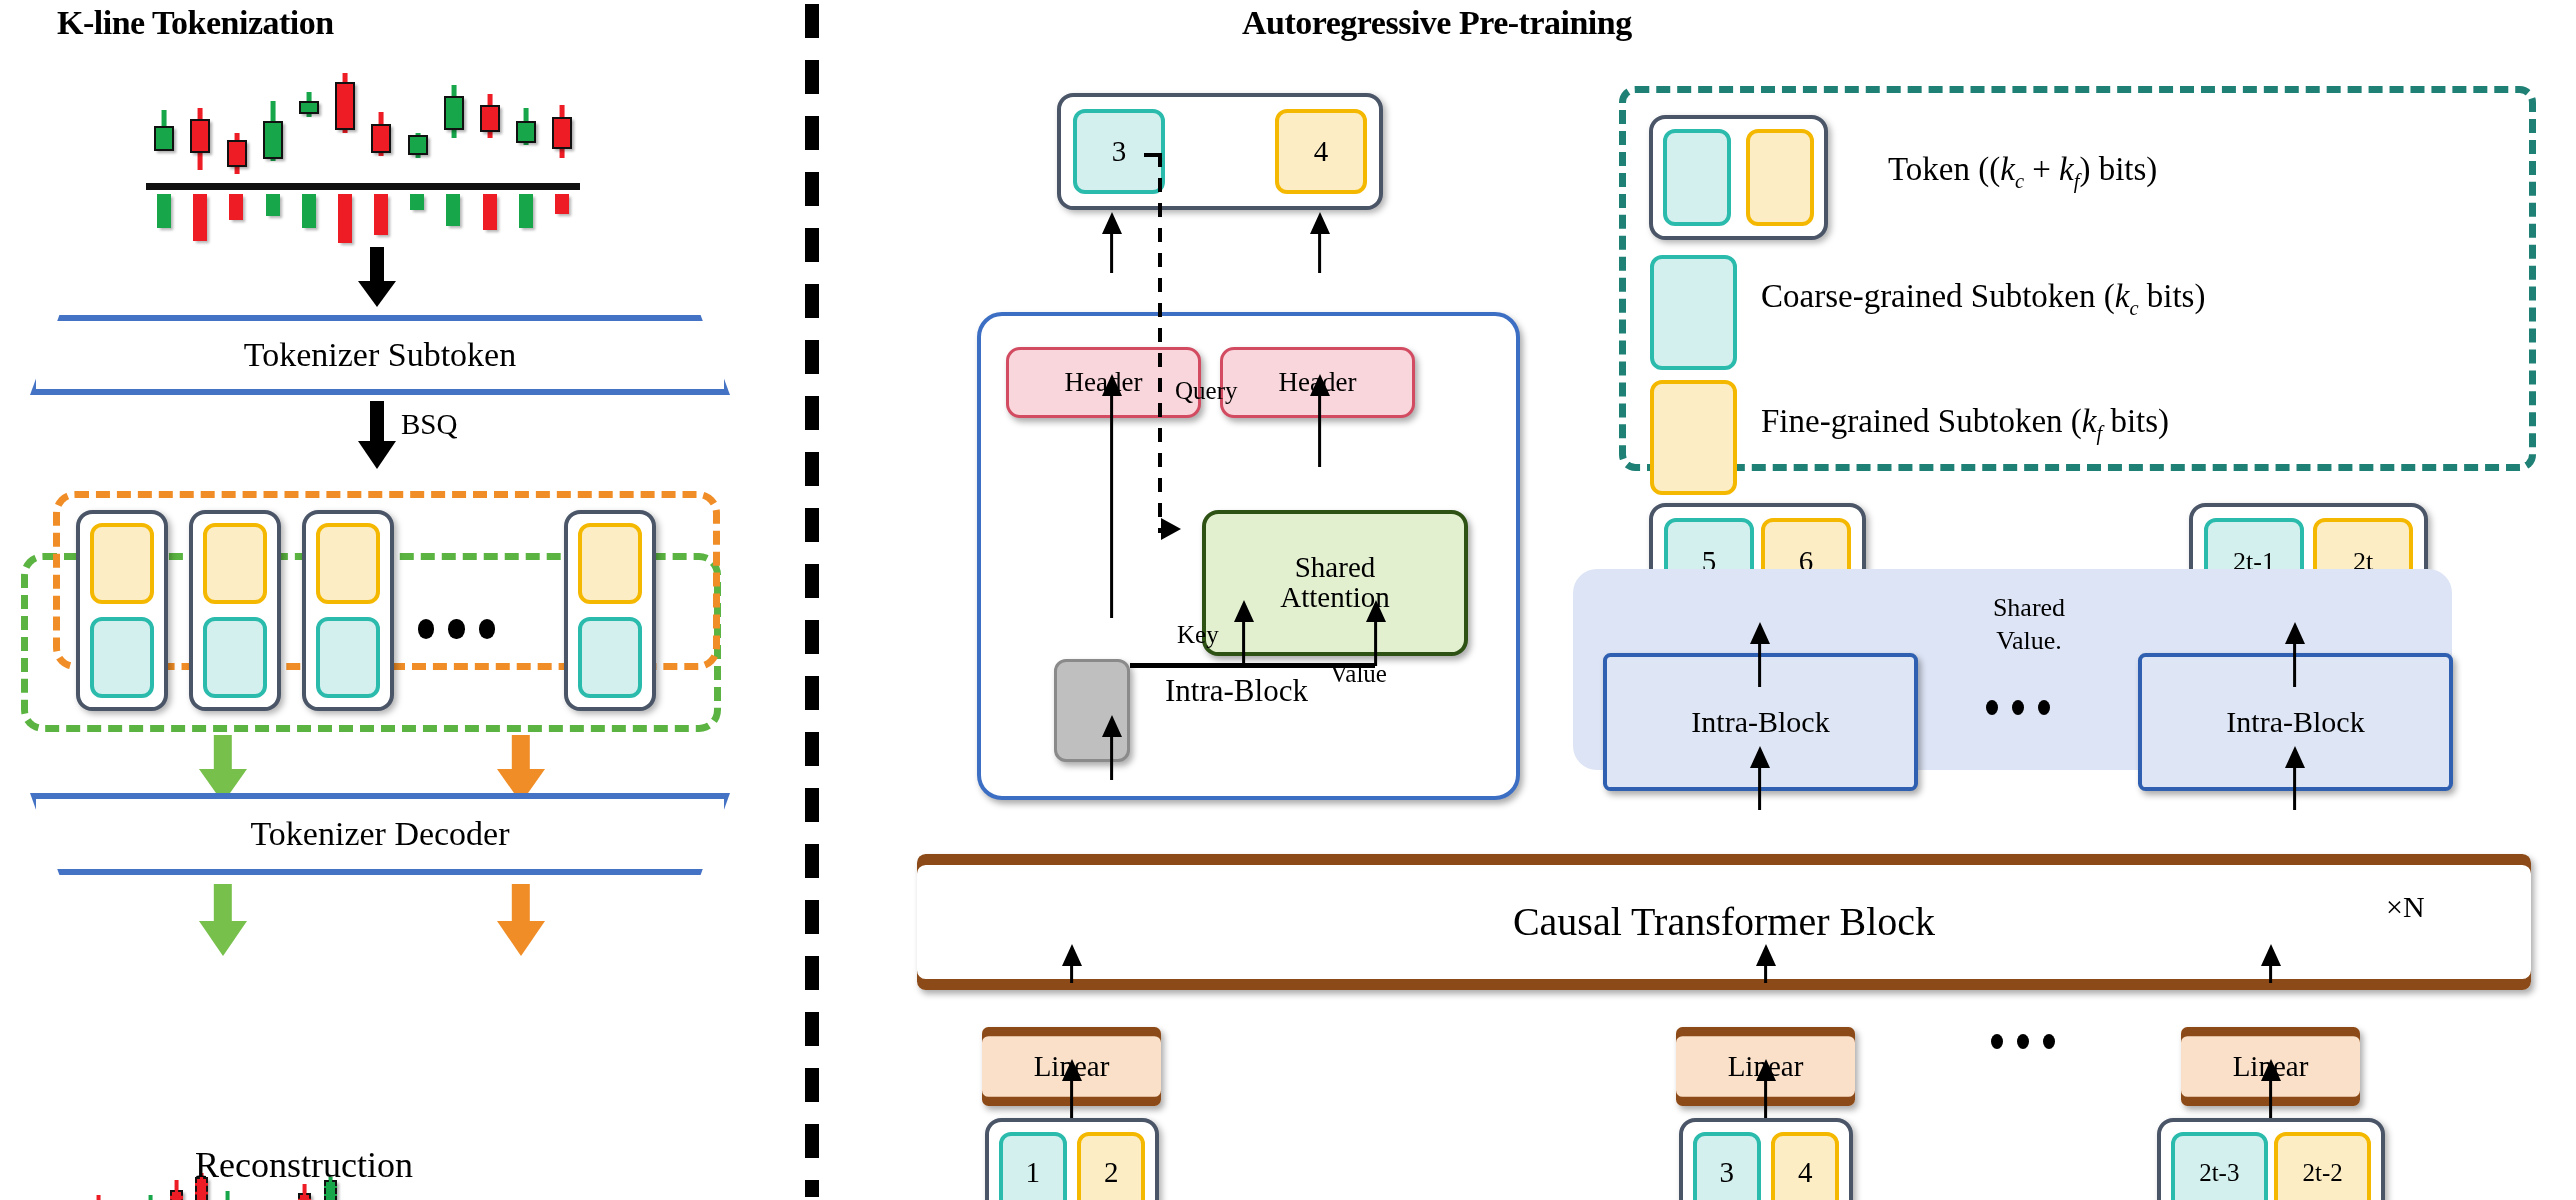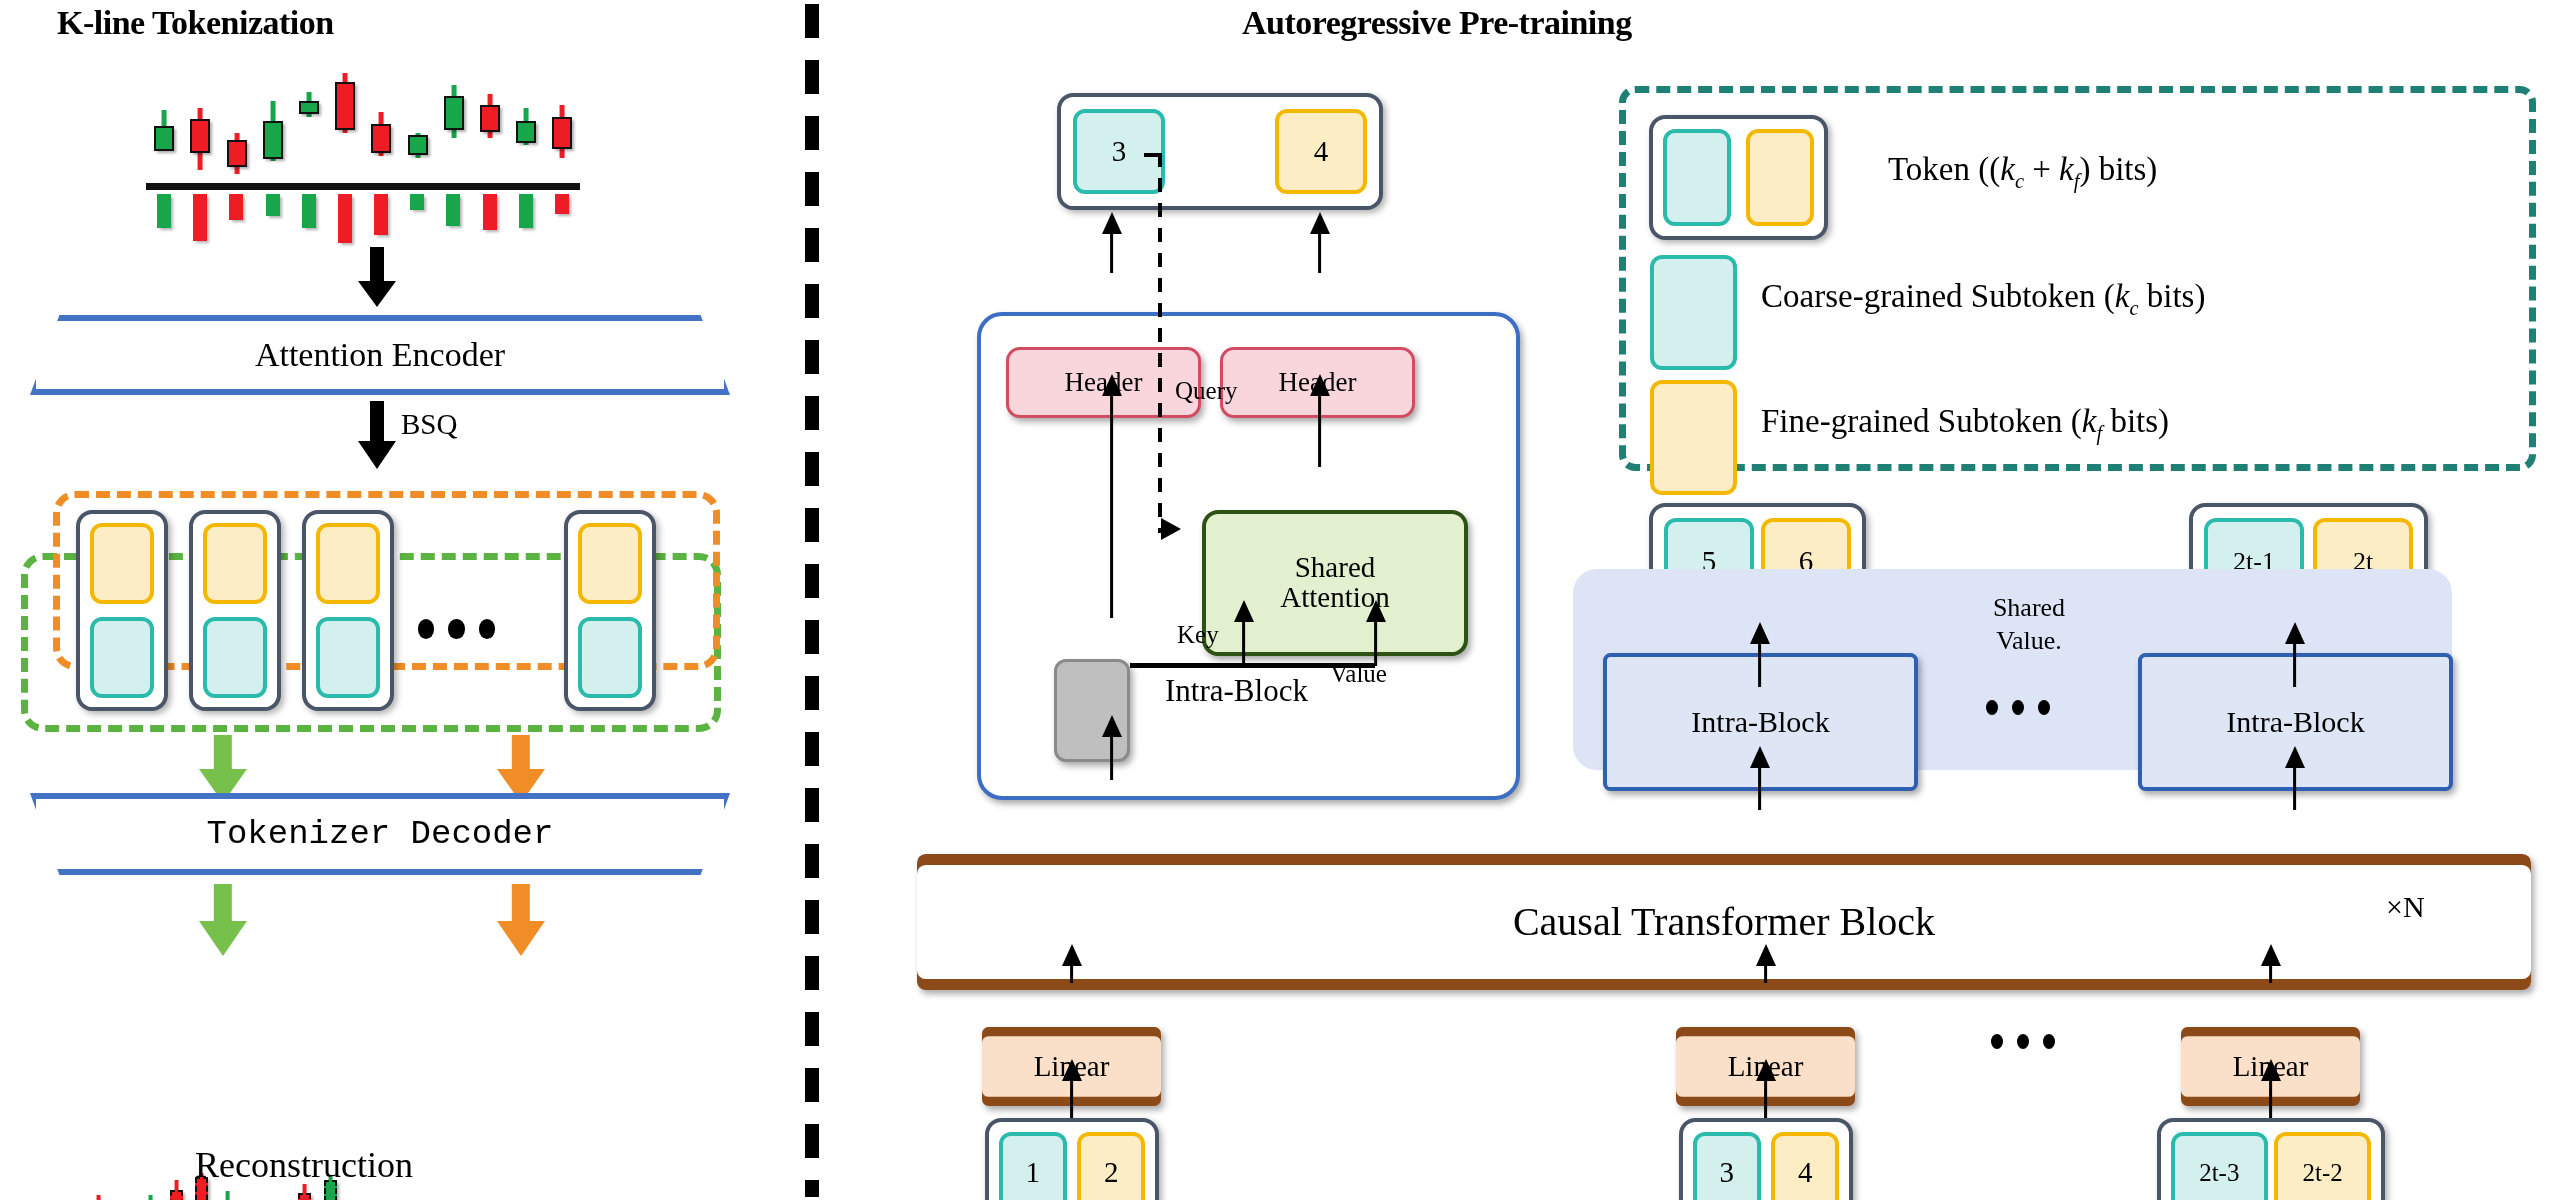--- a/index.html
+++ b/index.html
@@ -13,21 +13,21 @@
 
   
   #divider{left:805px;top:4.3px;width:14px;height:1193px;
     background-image:linear-gradient(#000 60%,rgba(0,0,0,0) 0%);
     background-size:14px 56px;background-repeat:repeat-y;}
 
   
   .trap{box-sizing:border-box;border:6px solid #4472C4;background:#fff;
         filter:drop-shadow(3.8px 4.9px 3.8px rgba(0,0,0,.35));}
   .trap.enc{clip-path:polygon(4.2% 0%,95.8% 0%,100% 100%,0% 100%);}
-  .trap.dec{clip-path:polygon(0% 0%,100% 0%,95.8% 100%,4.2% 100%);font-family:Liberation Mono, monospace;}
+  .trap.dec{clip-path:polygon(0% 0%,100% 0%,95.8% 100%,4.2% 100%);}
   .trap-in{position:absolute;inset:0;display:flex;align-items:center;justify-content:center;
            font-size:34px;}
 
   
   .chartbox{position:relative;}
   .axisline{position:absolute;background:#111;}
   .cndl{position:absolute;}
   .wick{position:absolute;left:50%;transform:translateX(-50%);width:4.9px;}
   .body{position:absolute;left:0;right:0;border:2.2px solid #111;
         box-shadow:2.7px 3.3px 2.7px rgba(0,0,0,.33);}
@@ -158,21 +158,21 @@
     <div class="vol up" style="left: 373px; top: 129px; width: 14px; height: 34px;"></div>
     <div class="vol dn" style="left: 409px; top: 129px; width: 14px; height: 20px;"></div>
   </div>
 
 <div class="arrowD" style="left:358px;top:247px;width:38px;height:60px;">
   <div class="shaft" style="top:0;width:14px;height:38px;"></div>
   <div class="head" style="top:34px;border-left:19px solid transparent;border-right:19px solid transparent;border-top:26px solid #000;"></div>
 </div>
 
 <div class="abs trap enc" style="left:30px;top:315px;width:700px;height:80px;">
-  <div class="trap-in">Attention Encoder</div>
+  <div class="trap-in">Tokenizer Subtoken</div>
 </div>
 
 <div class="arrowD" style="left:358px;top:401px;width:38px;height:71px;">
   <div class="shaft" style="top:0;width:14px;height:44px;"></div>
   <div class="head" style="top:40px;border-left:19px solid transparent;border-right:19px solid transparent;border-top:28px solid #000;"></div>
 </div>
 <div class="lbl big" style="left:401px;top:408px;">BSQ</div>
 
 <div class="dashbox dash-green" style="left:20.6px;top:553px;width:700px;height:179px;"></div>
 <div class="dashbox dash-orange" style="left:53px;top:491px;width:667px;height:179px;"></div>

